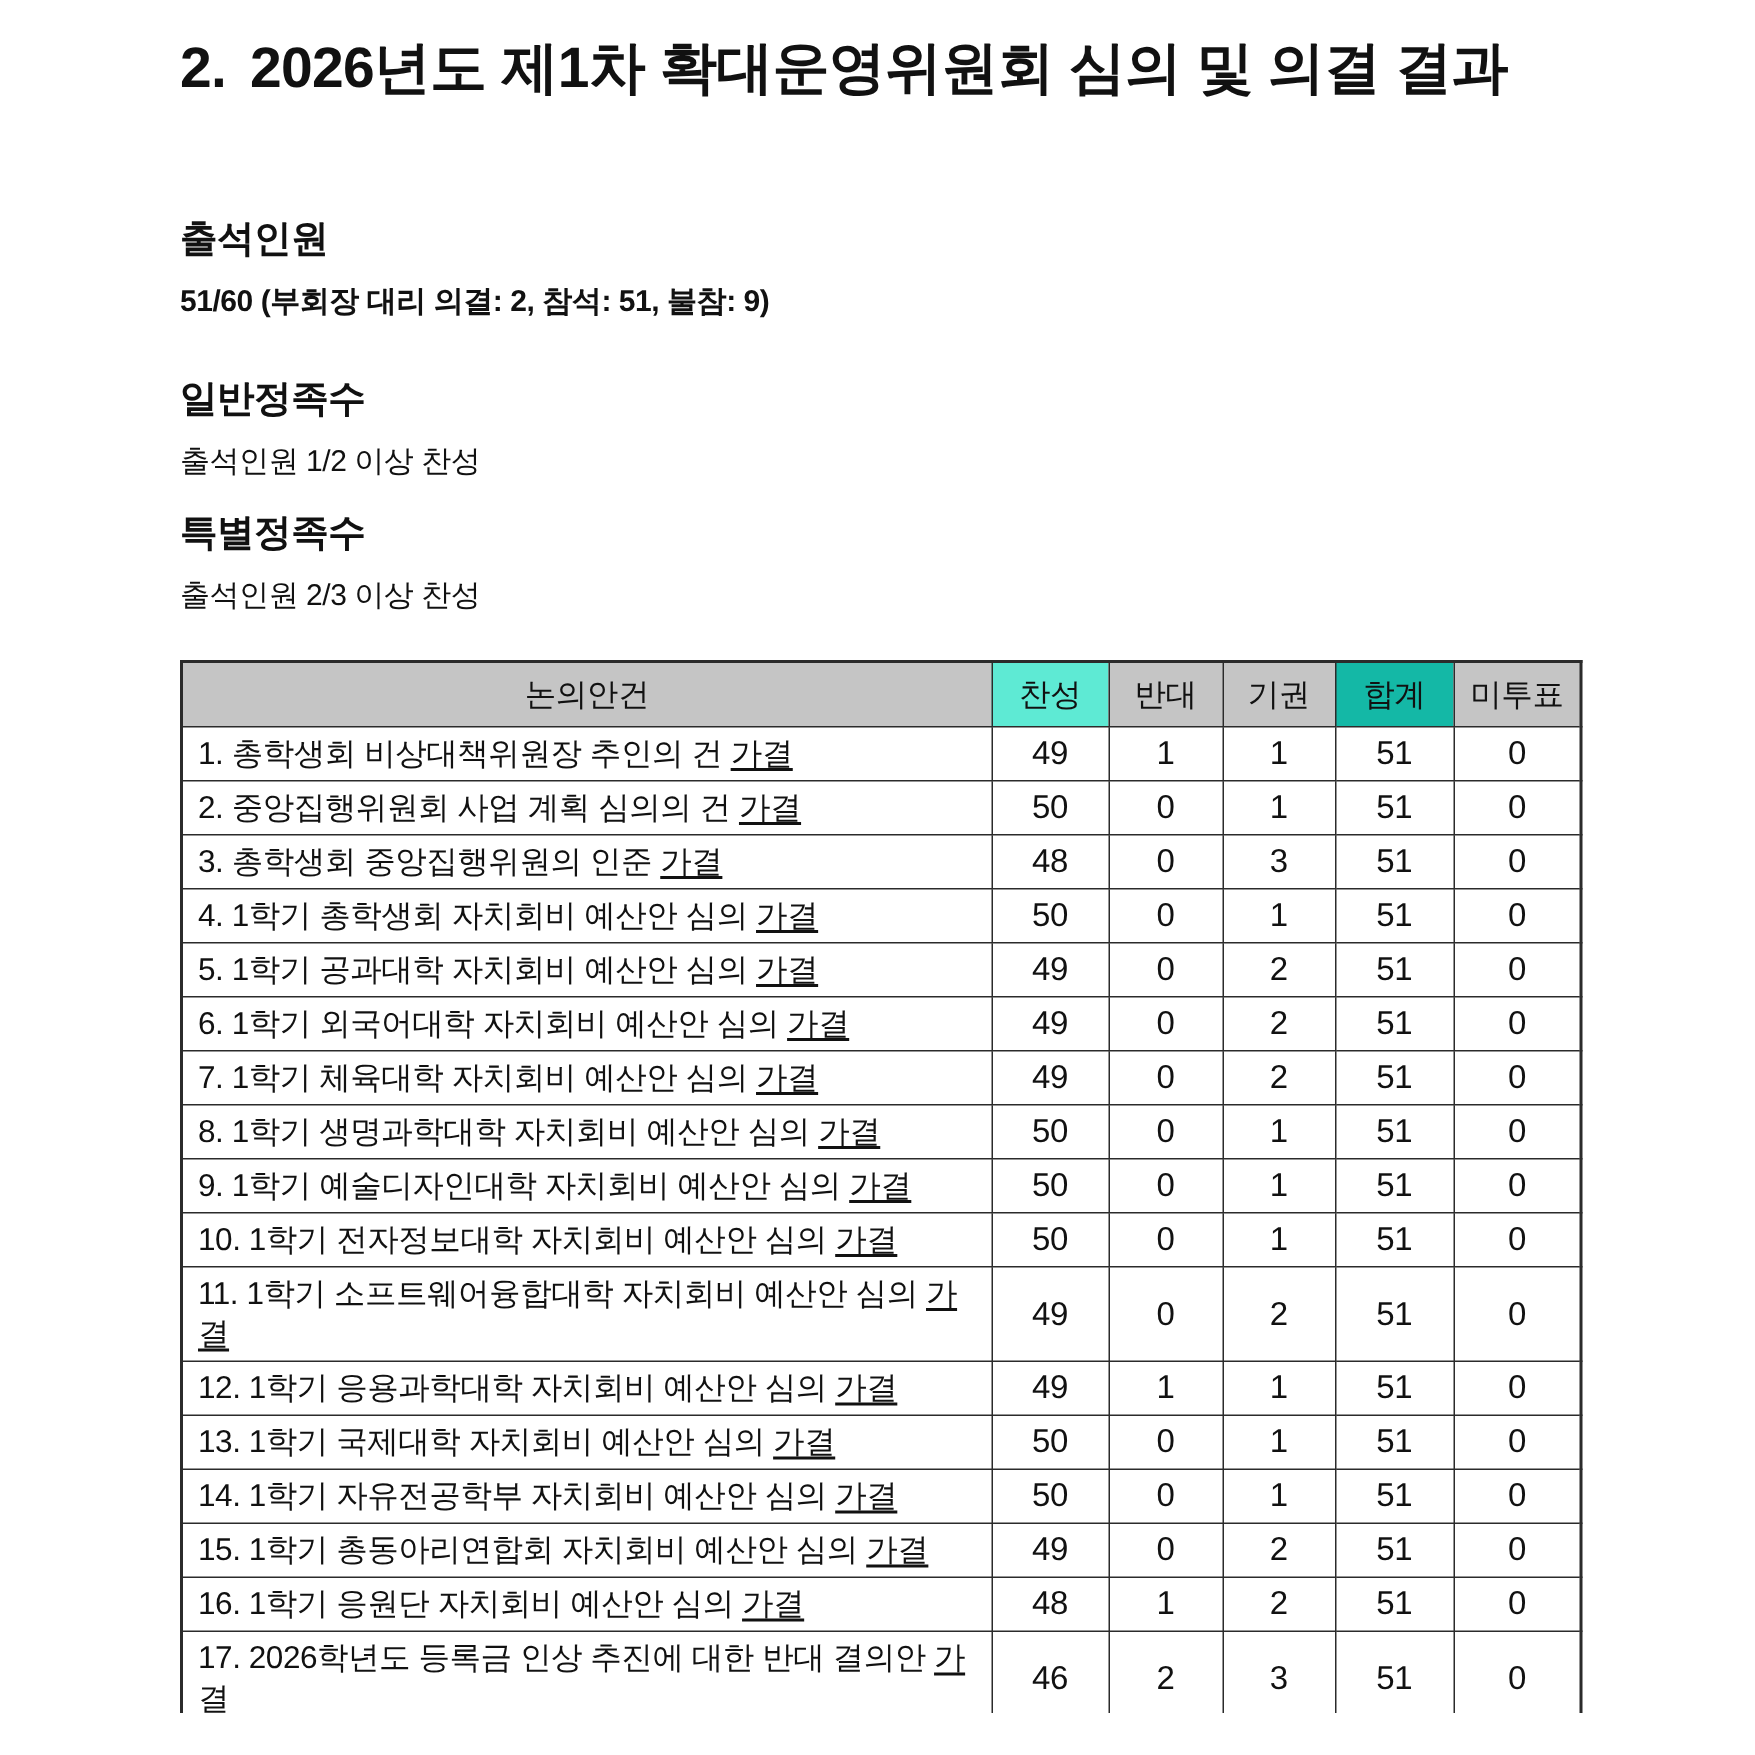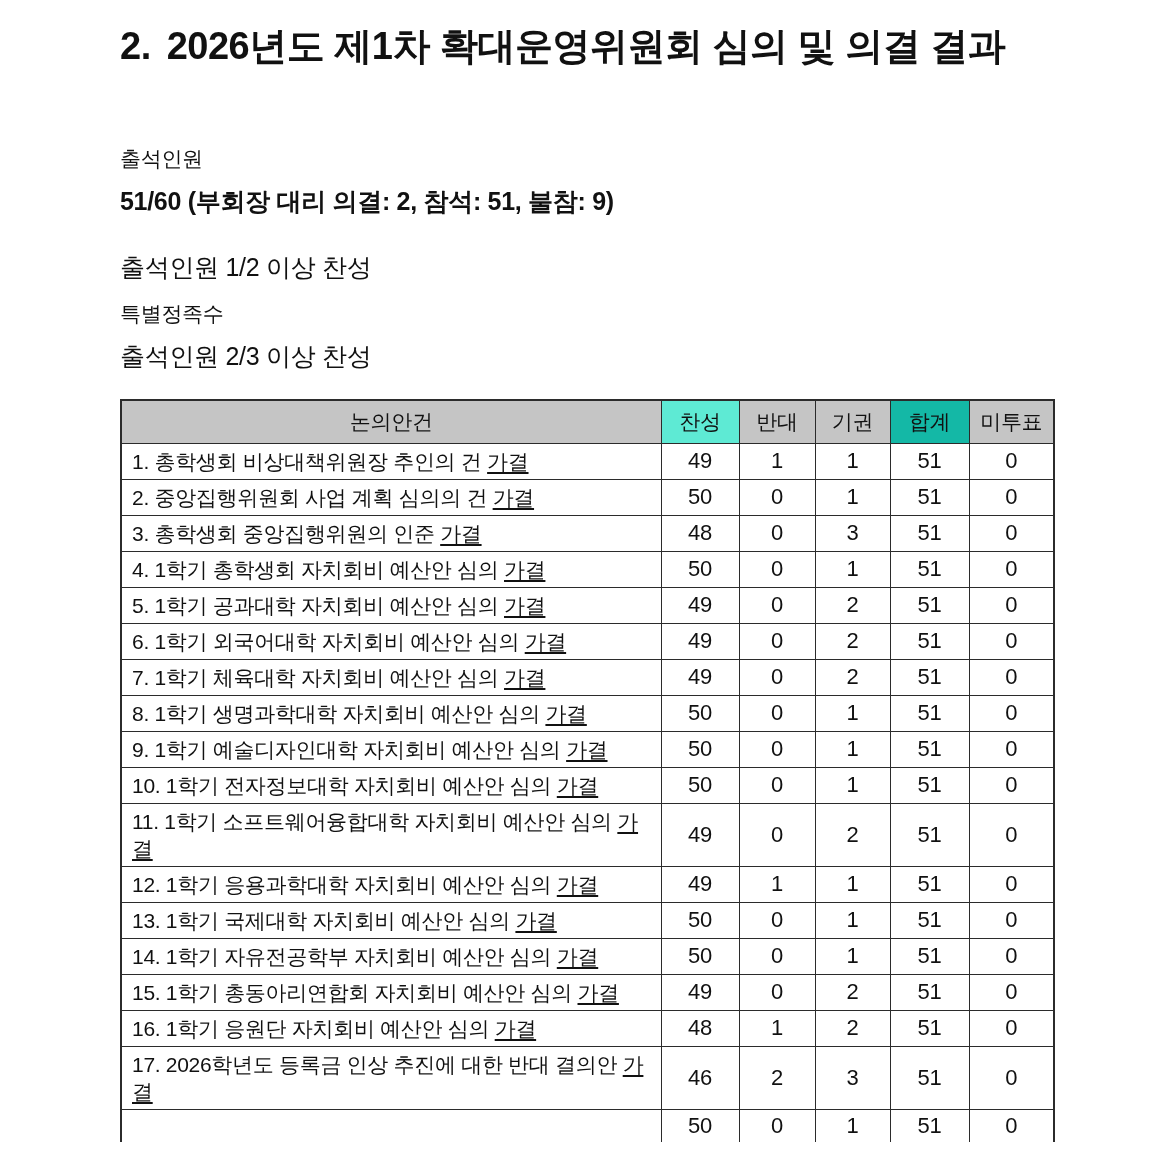--- a/index.html
+++ b/index.html
@@ -25,28 +25,28 @@
     letter-spacing: -0.5px;
     white-space: nowrap;
   }
   .title-num { margin-right: 16px; }
   .section { margin: 0; }
   .section-1 { margin-top: 74px; }
   .section-2 { margin-top: 34px; }
   .section-3 { margin-top: 16px; }
   .section h2 {
     margin: 0;
-    font-size: 21px;
+    font-size: 25px;
     line-height: 30px;
-    font-weight: 400;
+    font-weight: 700;
     letter-spacing: -0.3px;
   }
   .section p {
     margin: 11px 0 0 0;
-    font-size: 25px;
+    font-size: 20px;
     line-height: 32px;
     font-weight: 400;
     letter-spacing: -0.3px;
   }
   .section p.bold { font-weight: 700; }
   table.votes {
     margin-top: 27px;
     border-collapse: collapse;
     table-layout: fixed;
     width: 933px;
@@ -85,20 +85,21 @@
 <div class="page">
 
   <h1 class="title"><span class="title-num">2.</span><span>2026년도 제1차 확대운영위원회 심의 및 의결 결과</span></h1>
 
   <div class="section section-1">
     <h2>출석인원</h2>
     <p class="bold">51/60 (부회장 대리 의결: 2, 참석: 51, 불참: 9)</p>
   </div>
 
   <div class="section section-2">
+    <h2>일반정족수</h2>
     <p>출석인원 1/2 이상 찬성</p>
   </div>
 
   <div class="section section-3">
     <h2>특별정족수</h2>
     <p>출석인원 2/3 이상 찬성</p>
   </div>
 
   <table class="votes">
     <colgroup>

